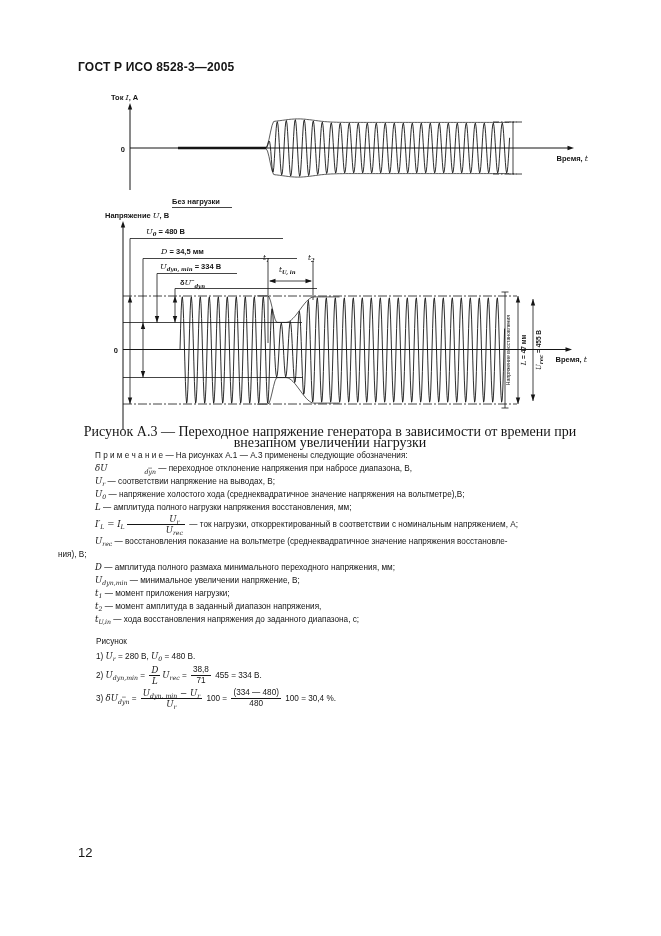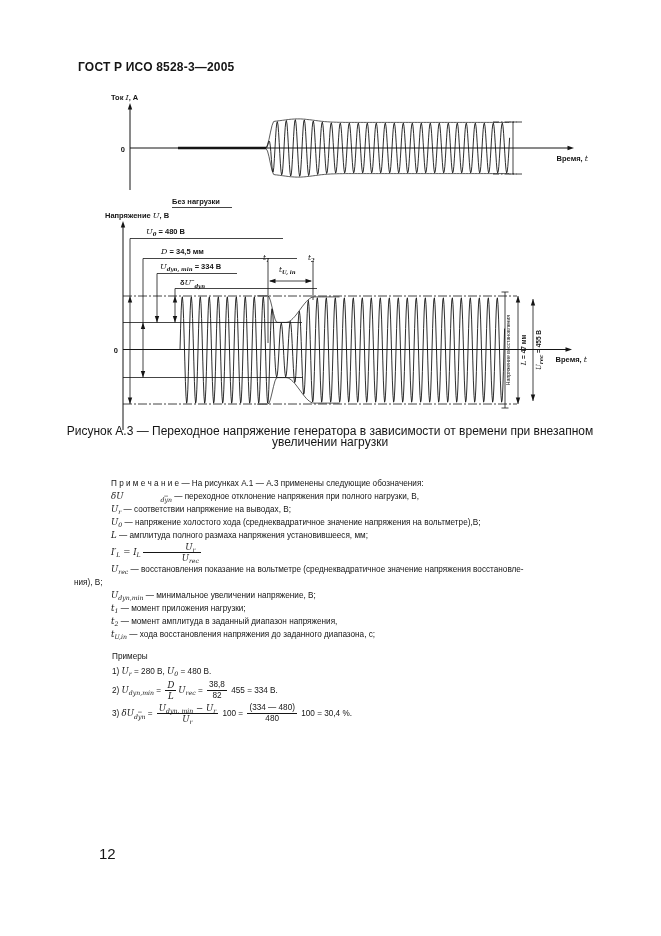--- a/index.html
+++ b/index.html
@@ -10,36 +10,36 @@
   #figure-svg{left:0;top:0;}
   svg text{font-family:"Liberation Sans",sans-serif;fill:#151515;}
   svg .blab{font-size:7.5px;font-weight:bold;}
   svg .alab{font-size:7.5px;font-weight:bold;}
   svg .tlab{font-size:7px;font-weight:bold;}
   svg .rlab{font-size:6.5px;font-weight:bold;}
   svg .rsmall{font-size:5.2px;font-weight:normal;}
   svg .it{font-family:"DejaVu Serif",serif;font-style:italic;font-weight:normal;}
   svg .sub{font-size:5.3px;font-family:"DejaVu Serif",serif;font-style:italic;}
   svg .sup{font-size:5.3px;}
-  #caption{left:63px;top:426px;width:534px;text-align:center;font-size:12px;line-height:11px;}
-  #notes{left:74px;top:449px;width:524px;font-size:8.2px;line-height:13px;margin-top:28px;}
+  #caption{left:63px;top:426px;width:534px;text-align:center;font-size:14px;line-height:11px;font-family:Liberation Serif, serif;}
+  #notes{left:58px;top:449px;width:524px;font-size:8.2px;line-height:13px;}
   #notes p{margin:0;text-indent:37px;}
   .m{font-family:"DejaVu Serif",serif;font-style:italic;font-size:8.6px;}
   .m i{font-style:italic;}
   sub{font-size:6.2px;font-family:"DejaVu Serif",serif;font-style:italic;vertical-align:-2px;line-height:0;}
   .supsub{display:inline-block;text-align:center;vertical-align:-3px;line-height:4.5px;
           font-size:6.2px;font-family:"DejaVu Serif",serif;}
   .supsub .u{display:block;font-style:normal;}
   .supsub .d{display:block;font-style:italic;}
   .frac{display:inline-block;vertical-align:middle;text-align:center;line-height:10px;margin:0 2px;}
   .frac .fn{display:block;border-bottom:1px solid #151515;padding:0 2px;}
   .frac .fd{display:block;padding:0 2px;}
   #examples{margin-top:9px;margin-left:38px;}
   #examples p{margin:2px 0;text-indent:0;}
-  #page-number{left:78px;top:845px;font-size:15px;margin-left:21px;}
+  #page-number{left:78px;top:845px;font-size:13px;}
 </style>
 </head>
 <body>
 
 <div id="doc-header" class="abs">ГОСТ Р ИСО 8528-3—2005</div>
 
 <svg id="figure-svg" class="abs" width="661" height="432" viewBox="0 0 661 432">
 
   <g id="chart1">
     <g id="chart1-lines">
@@ -121,32 +121,33 @@
     <text class="rlab" transform="rotate(-90 526 350)" x="526" y="350" text-anchor="middle"><tspan class="it" font-size="7">L</tspan><tspan>&nbsp;=&nbsp;47&nbsp;мм</tspan></text>
     <text class="rlab" transform="rotate(-90 541 350)" x="541" y="350" text-anchor="middle"><tspan class="it" font-size="7">U</tspan><tspan class="sub" dy="2">rec</tspan><tspan dy="-2">&nbsp;=&nbsp;455&nbsp;В</tspan></text>
   </g>
 </svg>
 
 <div id="caption" class="abs">Рисунок А.3 — Переходное напряжение генератора в зависимости от времени при внезапном увеличении нагрузки</div>
 
 <div id="notes" class="abs">
   <p>П р и м е ч а н и е — На рисунках А.1 — А.3 применены следующие обозначения:</p>
 
-  <p class="def"><span class="m"><span>δ</span><i>U</i><span class="supsub"><span class="u">−</span><span class="d">dyn</span></span></span><span> — переходное отклонение напряжения при полного нагрузки, В,</span></p>
+  <p class="def"><span class="m"><span>δ</span><i>U</i><span class="supsub"><span class="u">−</span><span class="d">dyn</span></span></span><span> — переходное отклонение напряжения при набросе диапазона, В,</span></p>
   <p class="def"><span class="m"><i>U</i><sub>r</sub></span><span> — соответствии напряжение на выводах, В;</span></p>
   <p class="def"><span class="m"><i>U</i><sub>0</sub></span><span> — напряжение холостого хода (среднеквадратичное значение напряжения на вольтметре),В;</span></p>
-  <p class="def"><span class="m"><i>L</i></span><span> — амплитуда полного размаха напряжения установившееся, мм;</span></p>
-  <p class="def"><span class="m"><i>I</i><span>′</span><sub>L</sub><span> = </span><i>I</i><sub>L</sub></span><span class="frac"><span class="fn m"><i>U</i><sub>r</sub></span><span class="fd m"><i>U</i><sub>rec</sub></span></span></p>
+  <p class="def"><span class="m"><i>L</i></span><span> — амплитуда полного нагрузки напряжения восстановления, мм;</span></p>
+  <p class="def"><span class="m"><i>I</i><span>′</span><sub>L</sub><span> = </span><i>I</i><sub>L</sub></span><span class="frac"><span class="fn m"><i>U</i><sub>r</sub></span><span class="fd m"><i>U</i><sub>rec</sub></span></span><span> — ток нагрузки, откорректированный в соответствии с номинальным напряжением, А;</span></p>
   <p class="def"><span class="m"><i>U</i><sub>rec</sub></span><span> — восстановления показание на вольтметре (среднеквадратичное значение напряжения восстановле-</span><br><span>ния), В;</span></p>
+  <p class="def"><span class="m"><i>D</i></span><span> — амплитуда полного размаха минимального переходного напряжения, мм;</span></p>
   <p class="def"><span class="m"><i>U</i><sub>dyn,min</sub></span><span> — минимальное увеличении напряжение, В;</span></p>
   <p class="def"><span class="m"><i>t</i><sub>1</sub></span><span> — момент приложения нагрузки;</span></p>
   <p class="def"><span class="m"><i>t</i><sub>2</sub></span><span> — момент амплитуда в заданный диапазон напряжения,</span></p>
   <p class="def"><span class="m"><i>t</i><sub>U,in</sub></span><span> — хода восстановления напряжения до заданного диапазона, с;</span></p>
 
   <div id="examples">
-    <p>Примеры</p>
+    <p>Рисунок</p>
     <p><span>1) </span><span class="m"><i>U</i><sub>r</sub></span><span> = 280 В,  </span><span class="m"><i>U</i><sub>0</sub></span><span> = 480 В.</span></p>
-    <p><span>2) </span><span class="m"><i>U</i><sub>dyn,min</sub></span><span> = </span><span class="frac"><span class="fn m"><i>D</i></span><span class="fd m"><i>L</i></span></span><span class="m"><i>U</i><sub>rec</sub></span><span> = </span><span class="frac"><span class="fn">38,8</span><span class="fd">82</span></span><span> 455 = 334 В.</span></p>
+    <p><span>2) </span><span class="m"><i>U</i><sub>dyn,min</sub></span><span> = </span><span class="frac"><span class="fn m"><i>D</i></span><span class="fd m"><i>L</i></span></span><span class="m"><i>U</i><sub>rec</sub></span><span> = </span><span class="frac"><span class="fn">38,8</span><span class="fd">71</span></span><span> 455 = 334 В.</span></p>
     <p><span>3) </span><span class="m"><span>δ</span><i>U</i><span class="supsub"><span class="u">−</span><span class="d">dyn</span></span></span><span> = </span><span class="frac"><span class="fn m"><i>U</i><sub>dyn, min</sub><span> − </span><i>U</i><sub>r</sub></span><span class="fd m"><i>U</i><sub>r</sub></span></span><span> 100 = </span><span class="frac"><span class="fn">(334 — 480)</span><span class="fd">480</span></span><span> 100 = 30,4 %.</span></p>
   </div>
 </div>
 
 <div id="page-number" class="abs">12</div>
 
 </body></html>

